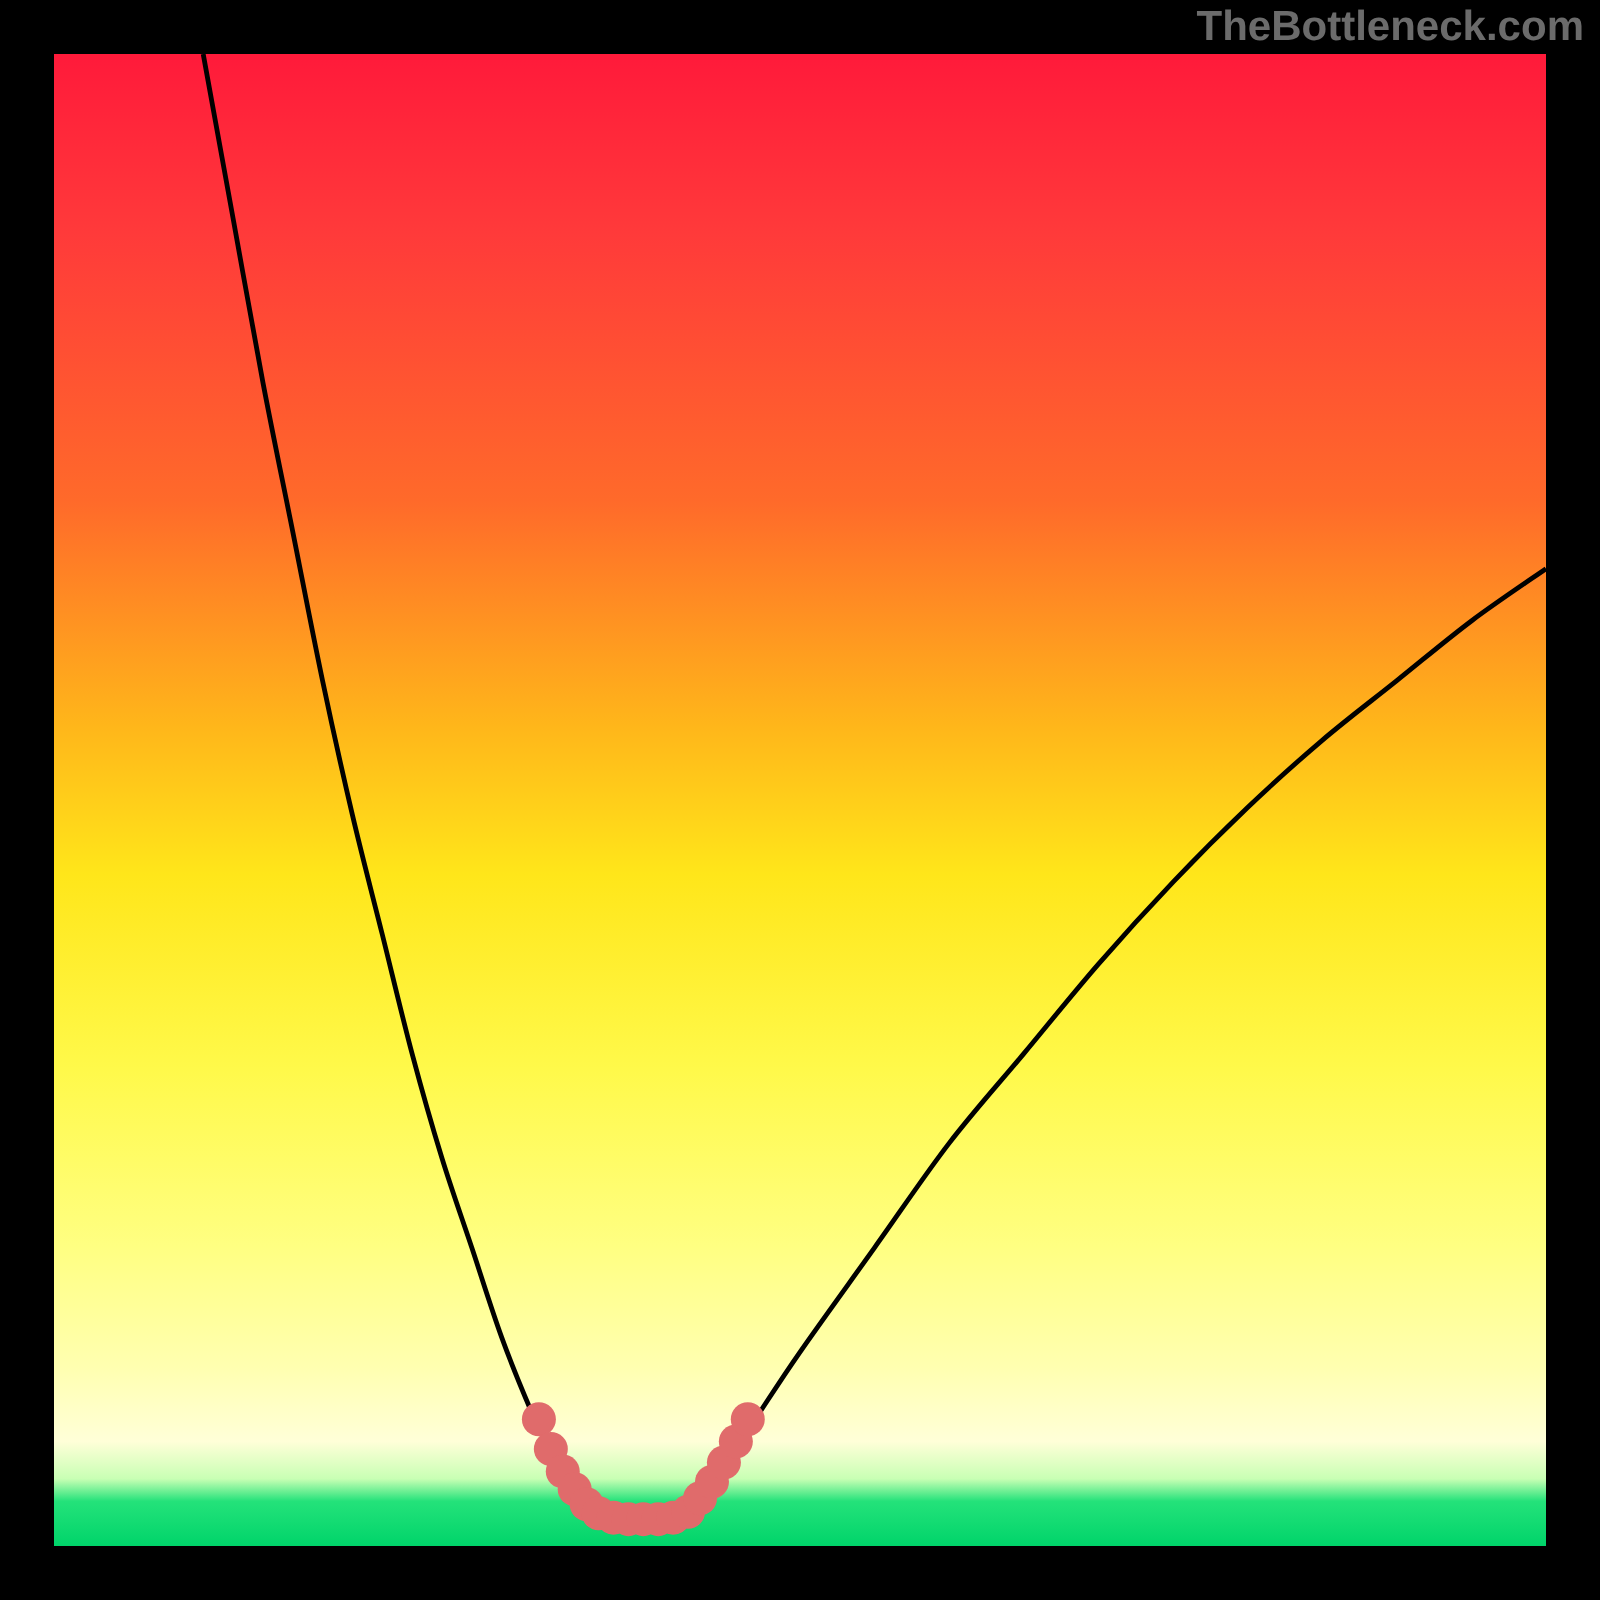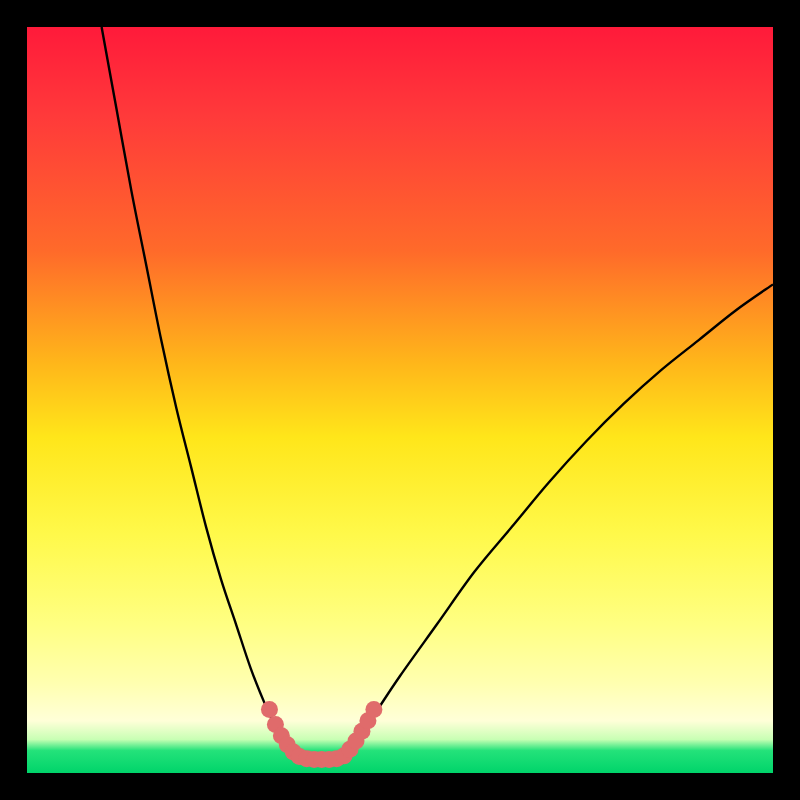--- a/index.html
+++ b/index.html
@@ -71,13 +71,14 @@
           <circle cx="309.59" cy="731.826" r="8.5" fill="#e06b6b"></circle>
           <circle cx="317.05" cy="728.842" r="8.5" fill="#e06b6b"></circle>
           <circle cx="323.018" cy="722.128" r="8.5" fill="#e06b6b"></circle>
           <circle cx="328.986" cy="713.922" r="8.5" fill="#e06b6b"></circle>
           <circle cx="334.954" cy="704.224" r="8.5" fill="#e06b6b"></circle>
           <circle cx="340.922" cy="693.78" r="8.5" fill="#e06b6b"></circle>
           <circle cx="346.89000000000004" cy="682.59" r="8.5" fill="#e06b6b"></circle>
         </g>
     </svg>
   </div>
+  <div class="attribution">TheBottleneck.com</div>
 </div>
 
 </body></html>

